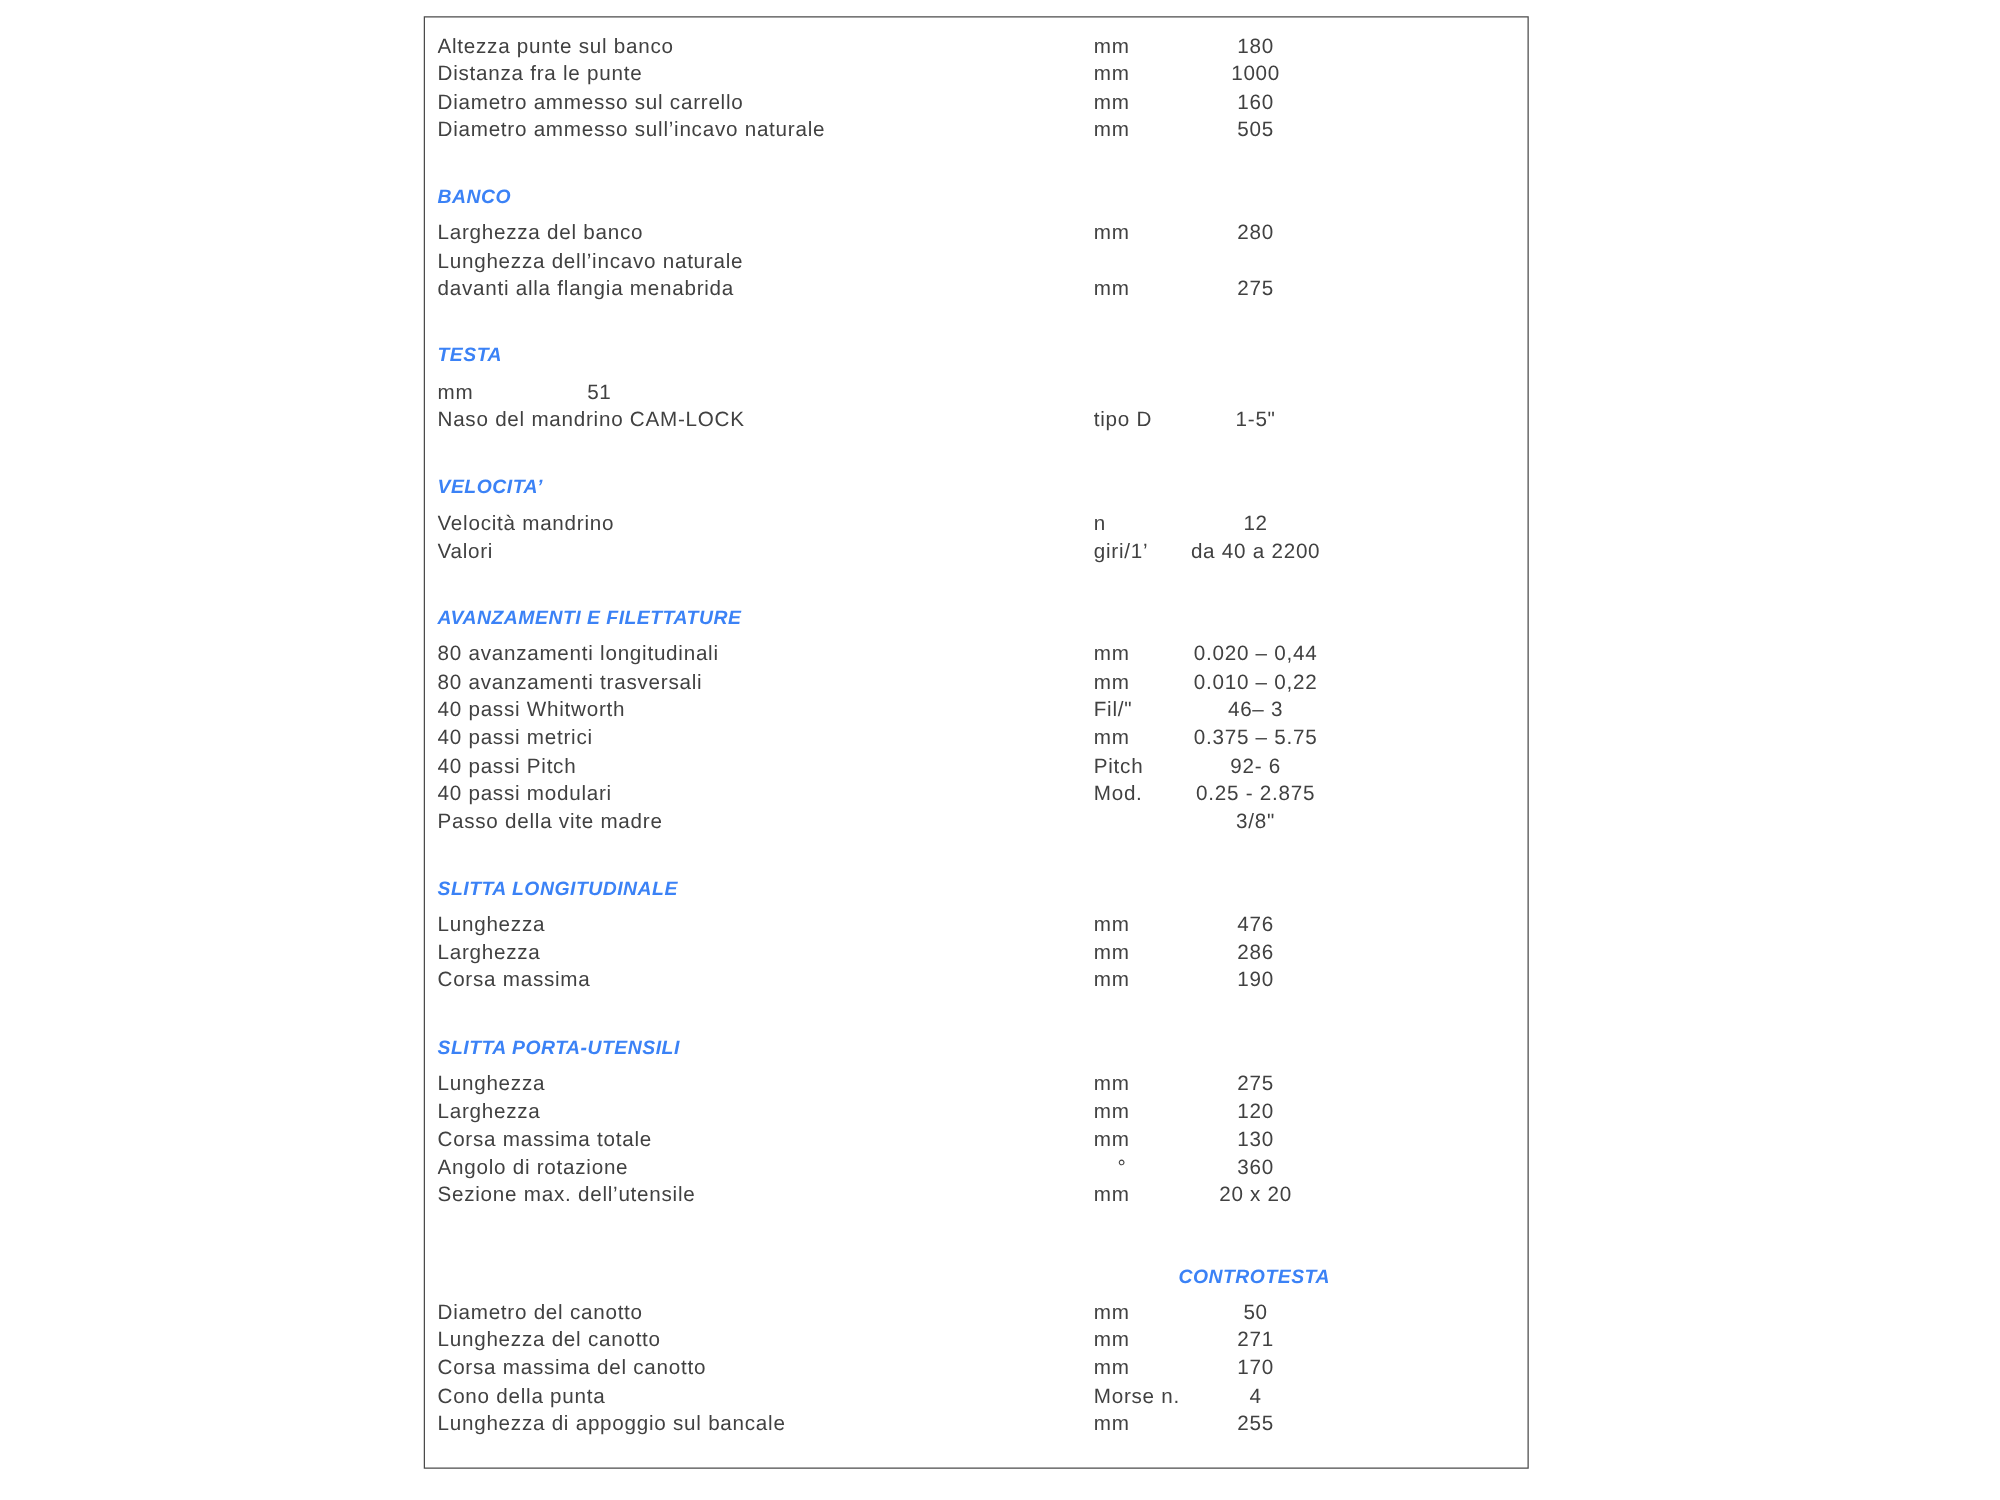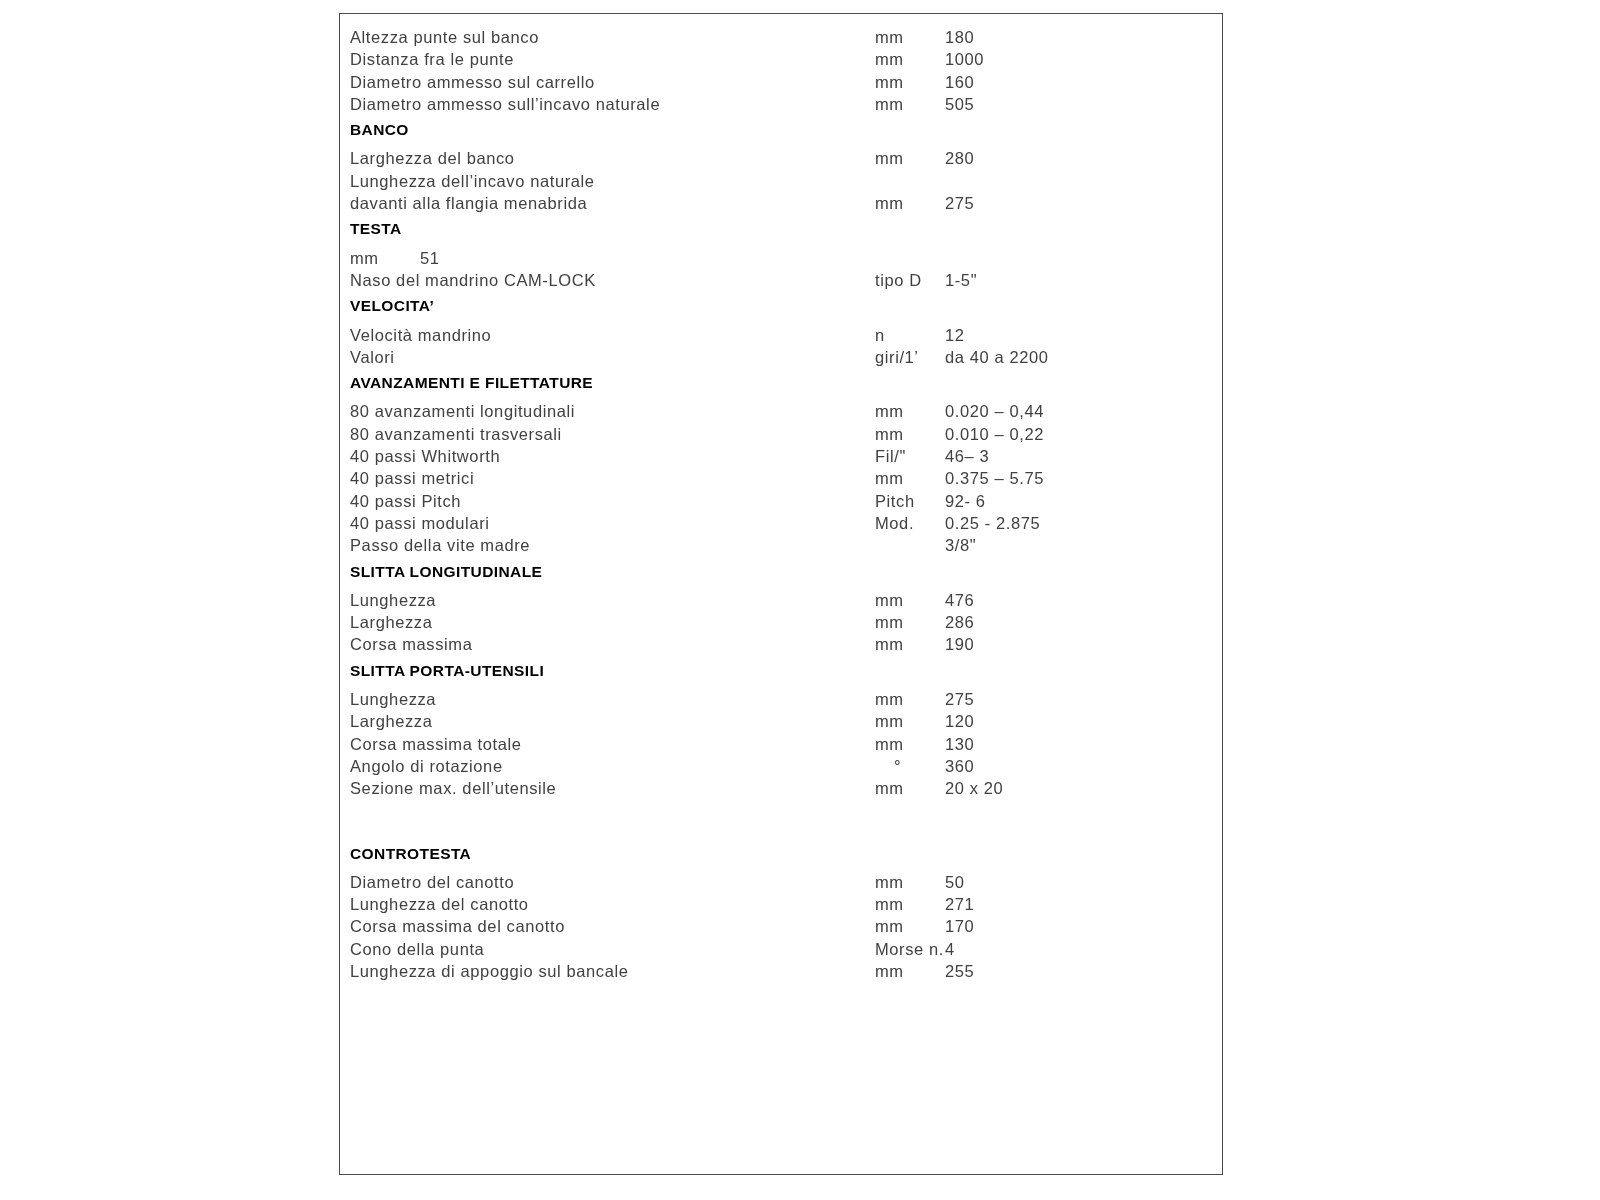--- a/index.html
+++ b/index.html
@@ -30,35 +30,36 @@
     left: 350px;
     top: 26px;
     width: 714px;
     color: #414141;
   }
   .spec-section { margin: 0; }
   .section-title {
     font-size: 15.5px;
     line-height: 22.3px;
     font-weight: bold;
-    color: #000000;
+    font-style: italic;
+    color: #3b82f6;
     letter-spacing: 0.4px;
-    margin: 4px 0 6px 0;
-  }
-  .spec-section--gap .section-title { margin-top: 43px; }
+    margin: 32px 0 6px 0;
+  }
+  .spec-section--gap .section-title { margin-top: 43px; text-align: right; }
   .spec-row {
     display: flex;
     font-size: 16.5px;
     line-height: 22.3px;
     letter-spacing: 0.6px;
     white-space: nowrap;
   }
   .col-label { flex: 0 0 525px; width: 525px; overflow: hidden; }
   .col-unit  { flex: 0 0 70px;  width: 70px; }
-  .col-value { flex: 0 0 119px; width: 119px; text-align: left; }
+  .col-value { flex: 0 0 119px; width: 119px; text-align: center; }
   .unit--degree { padding-left: 19px; box-sizing: border-box; }
 </style>
 </head>
 <body>
 
 <div class="canvas">
   <div class="page-frame"></div>
   <div class="spec-table">
       <section class="spec-section">
         <div class="spec-row">

